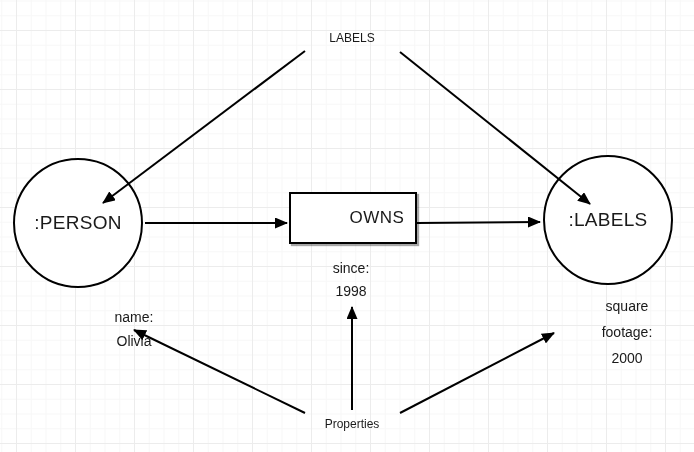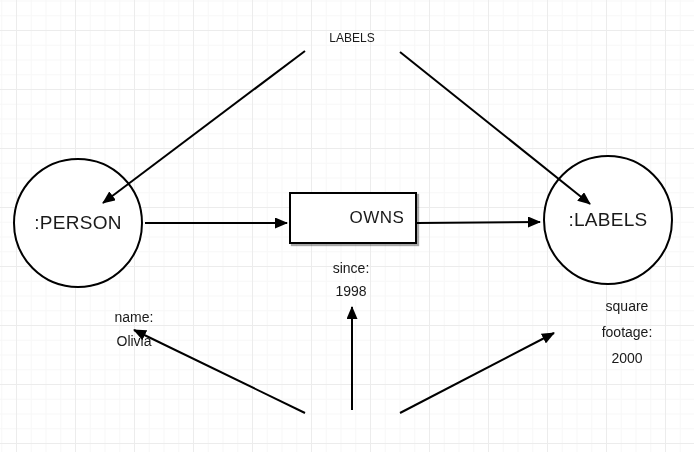--- a/index.html
+++ b/index.html
@@ -95,20 +95,21 @@
 
   <div class="node-circle asset">
     <span>:LABELS</span>
   </div>
 
   <div class="rel-box">
     <span>OWNS</span>
   </div>
 
   <div class="annotation labels">LABELS</div>
+  <div class="annotation properties">Properties</div>
 
   <div class="prop-text person">
     <span>name:</span>
     <span>Olivia</span>
   </div>
 
   <div class="prop-text owns">
     <span>since:</span>
     <span>1998</span>
   </div>

